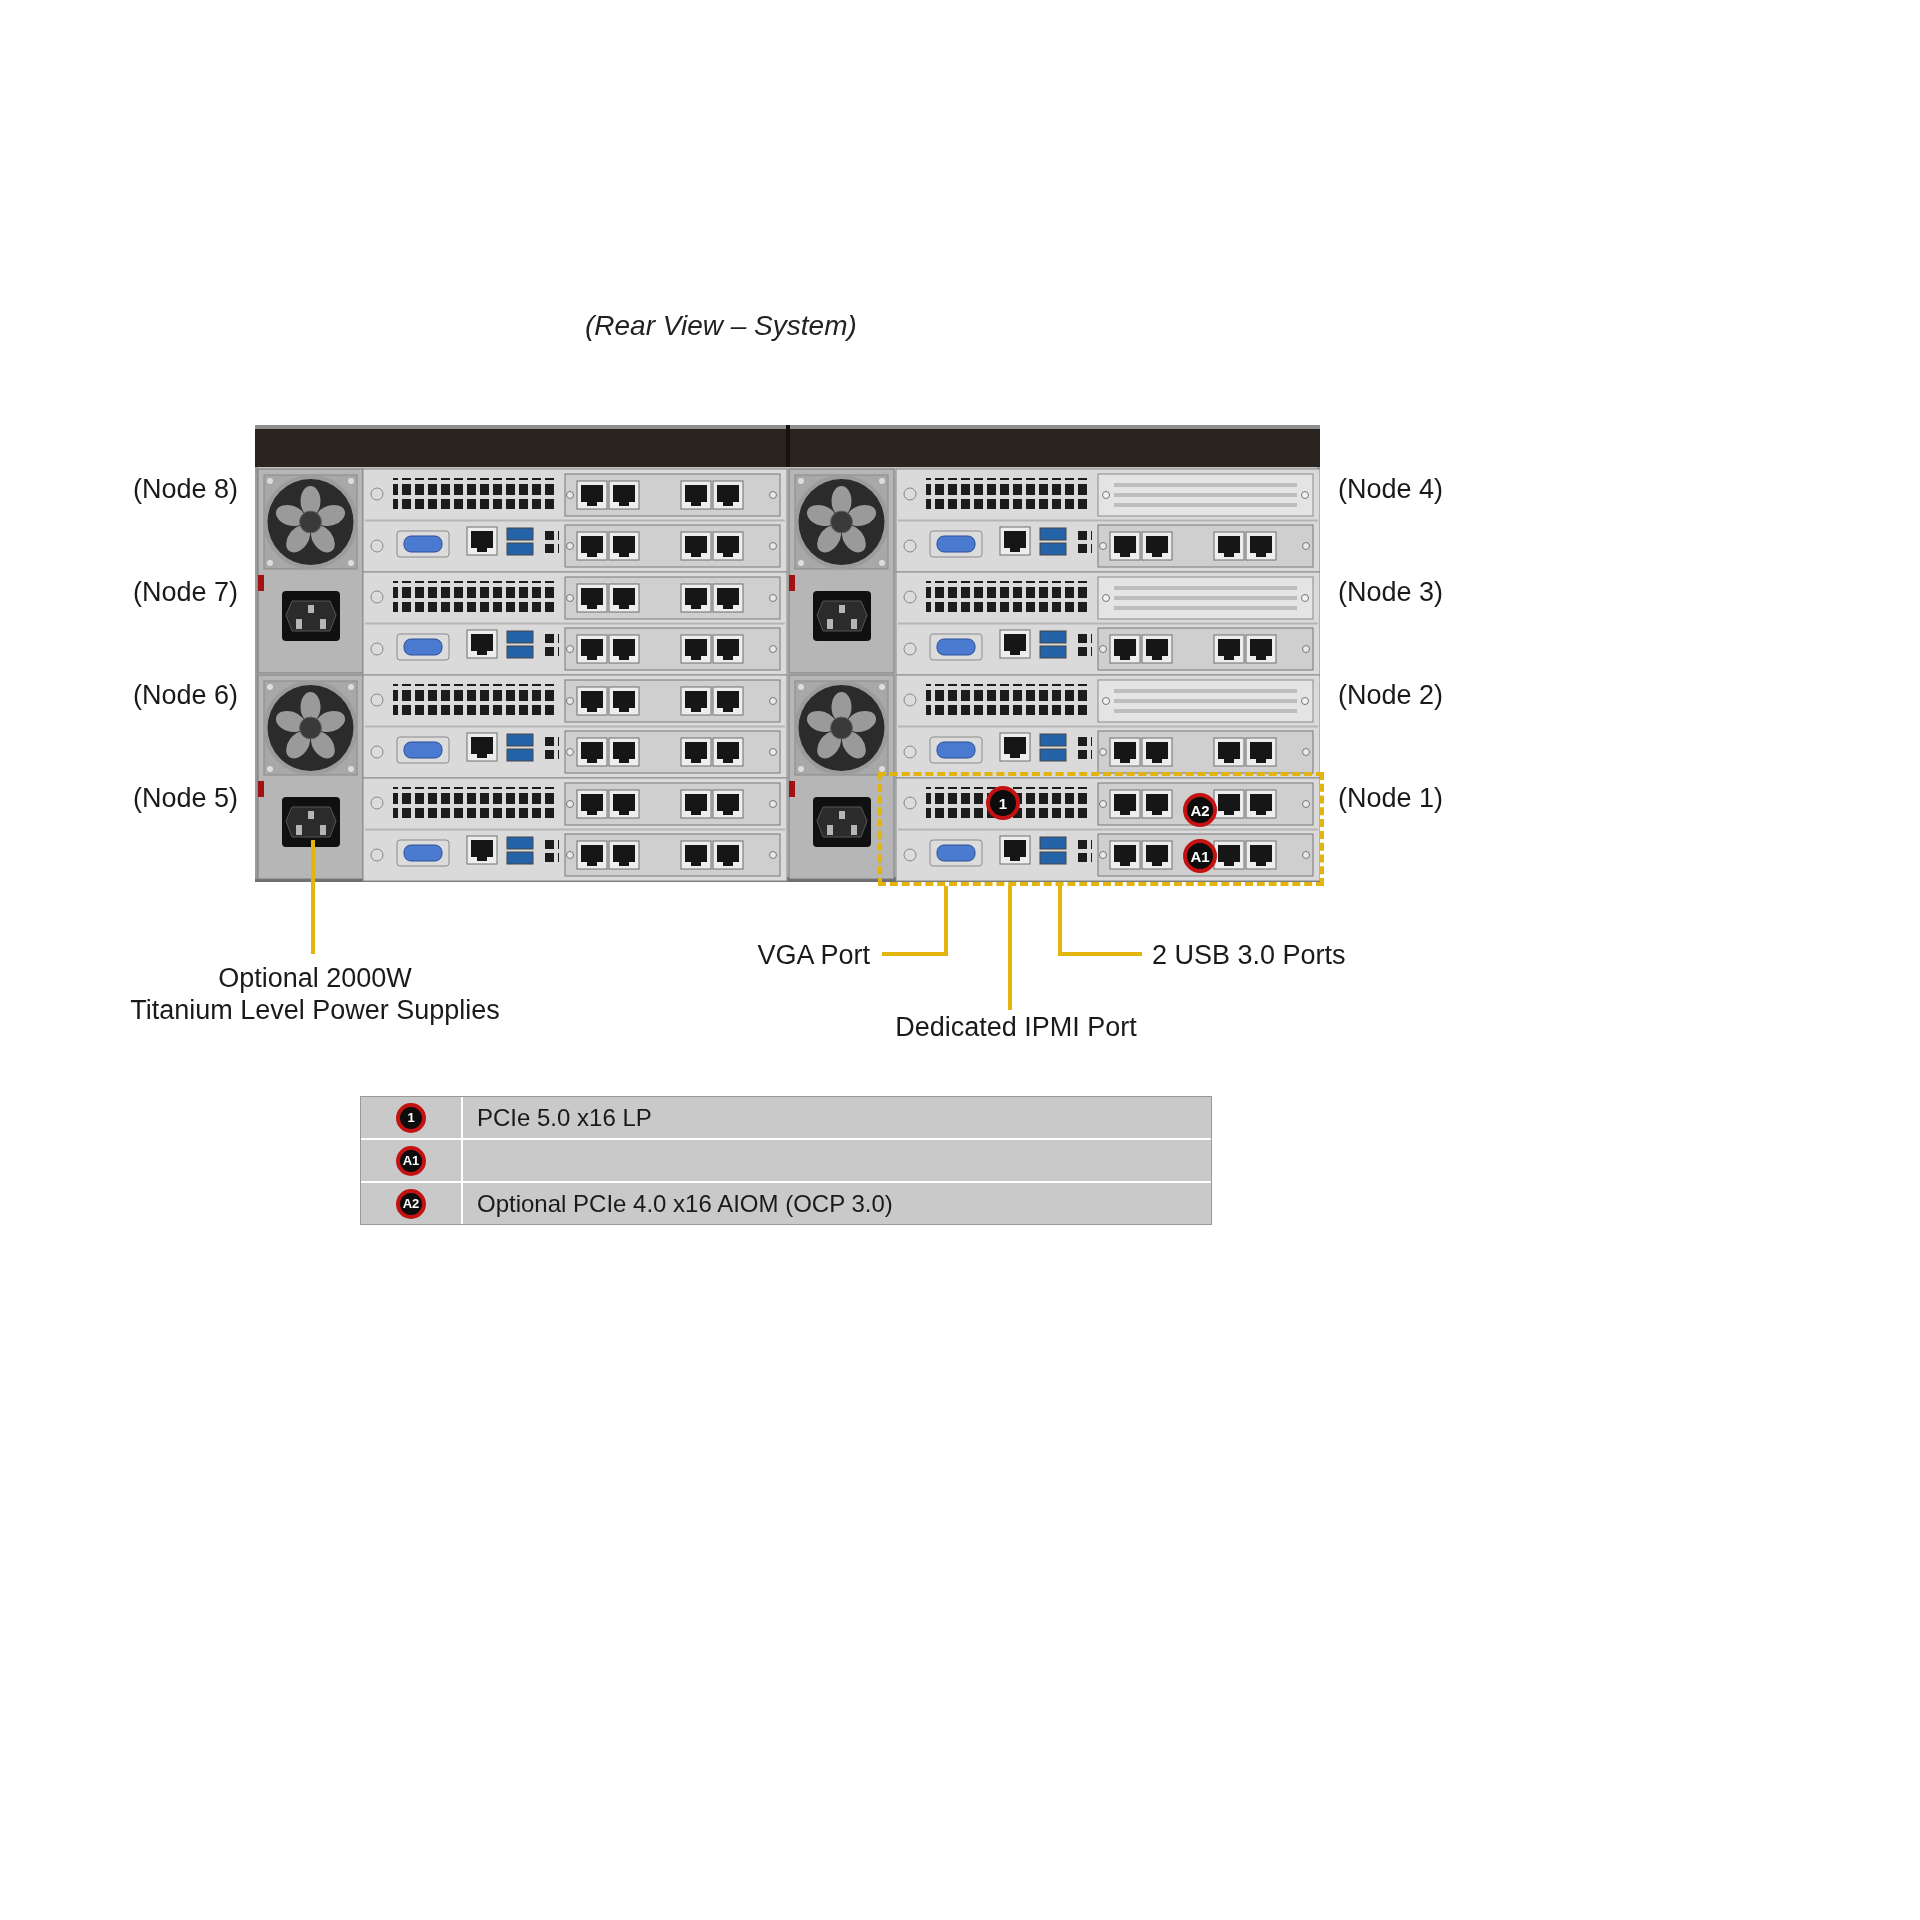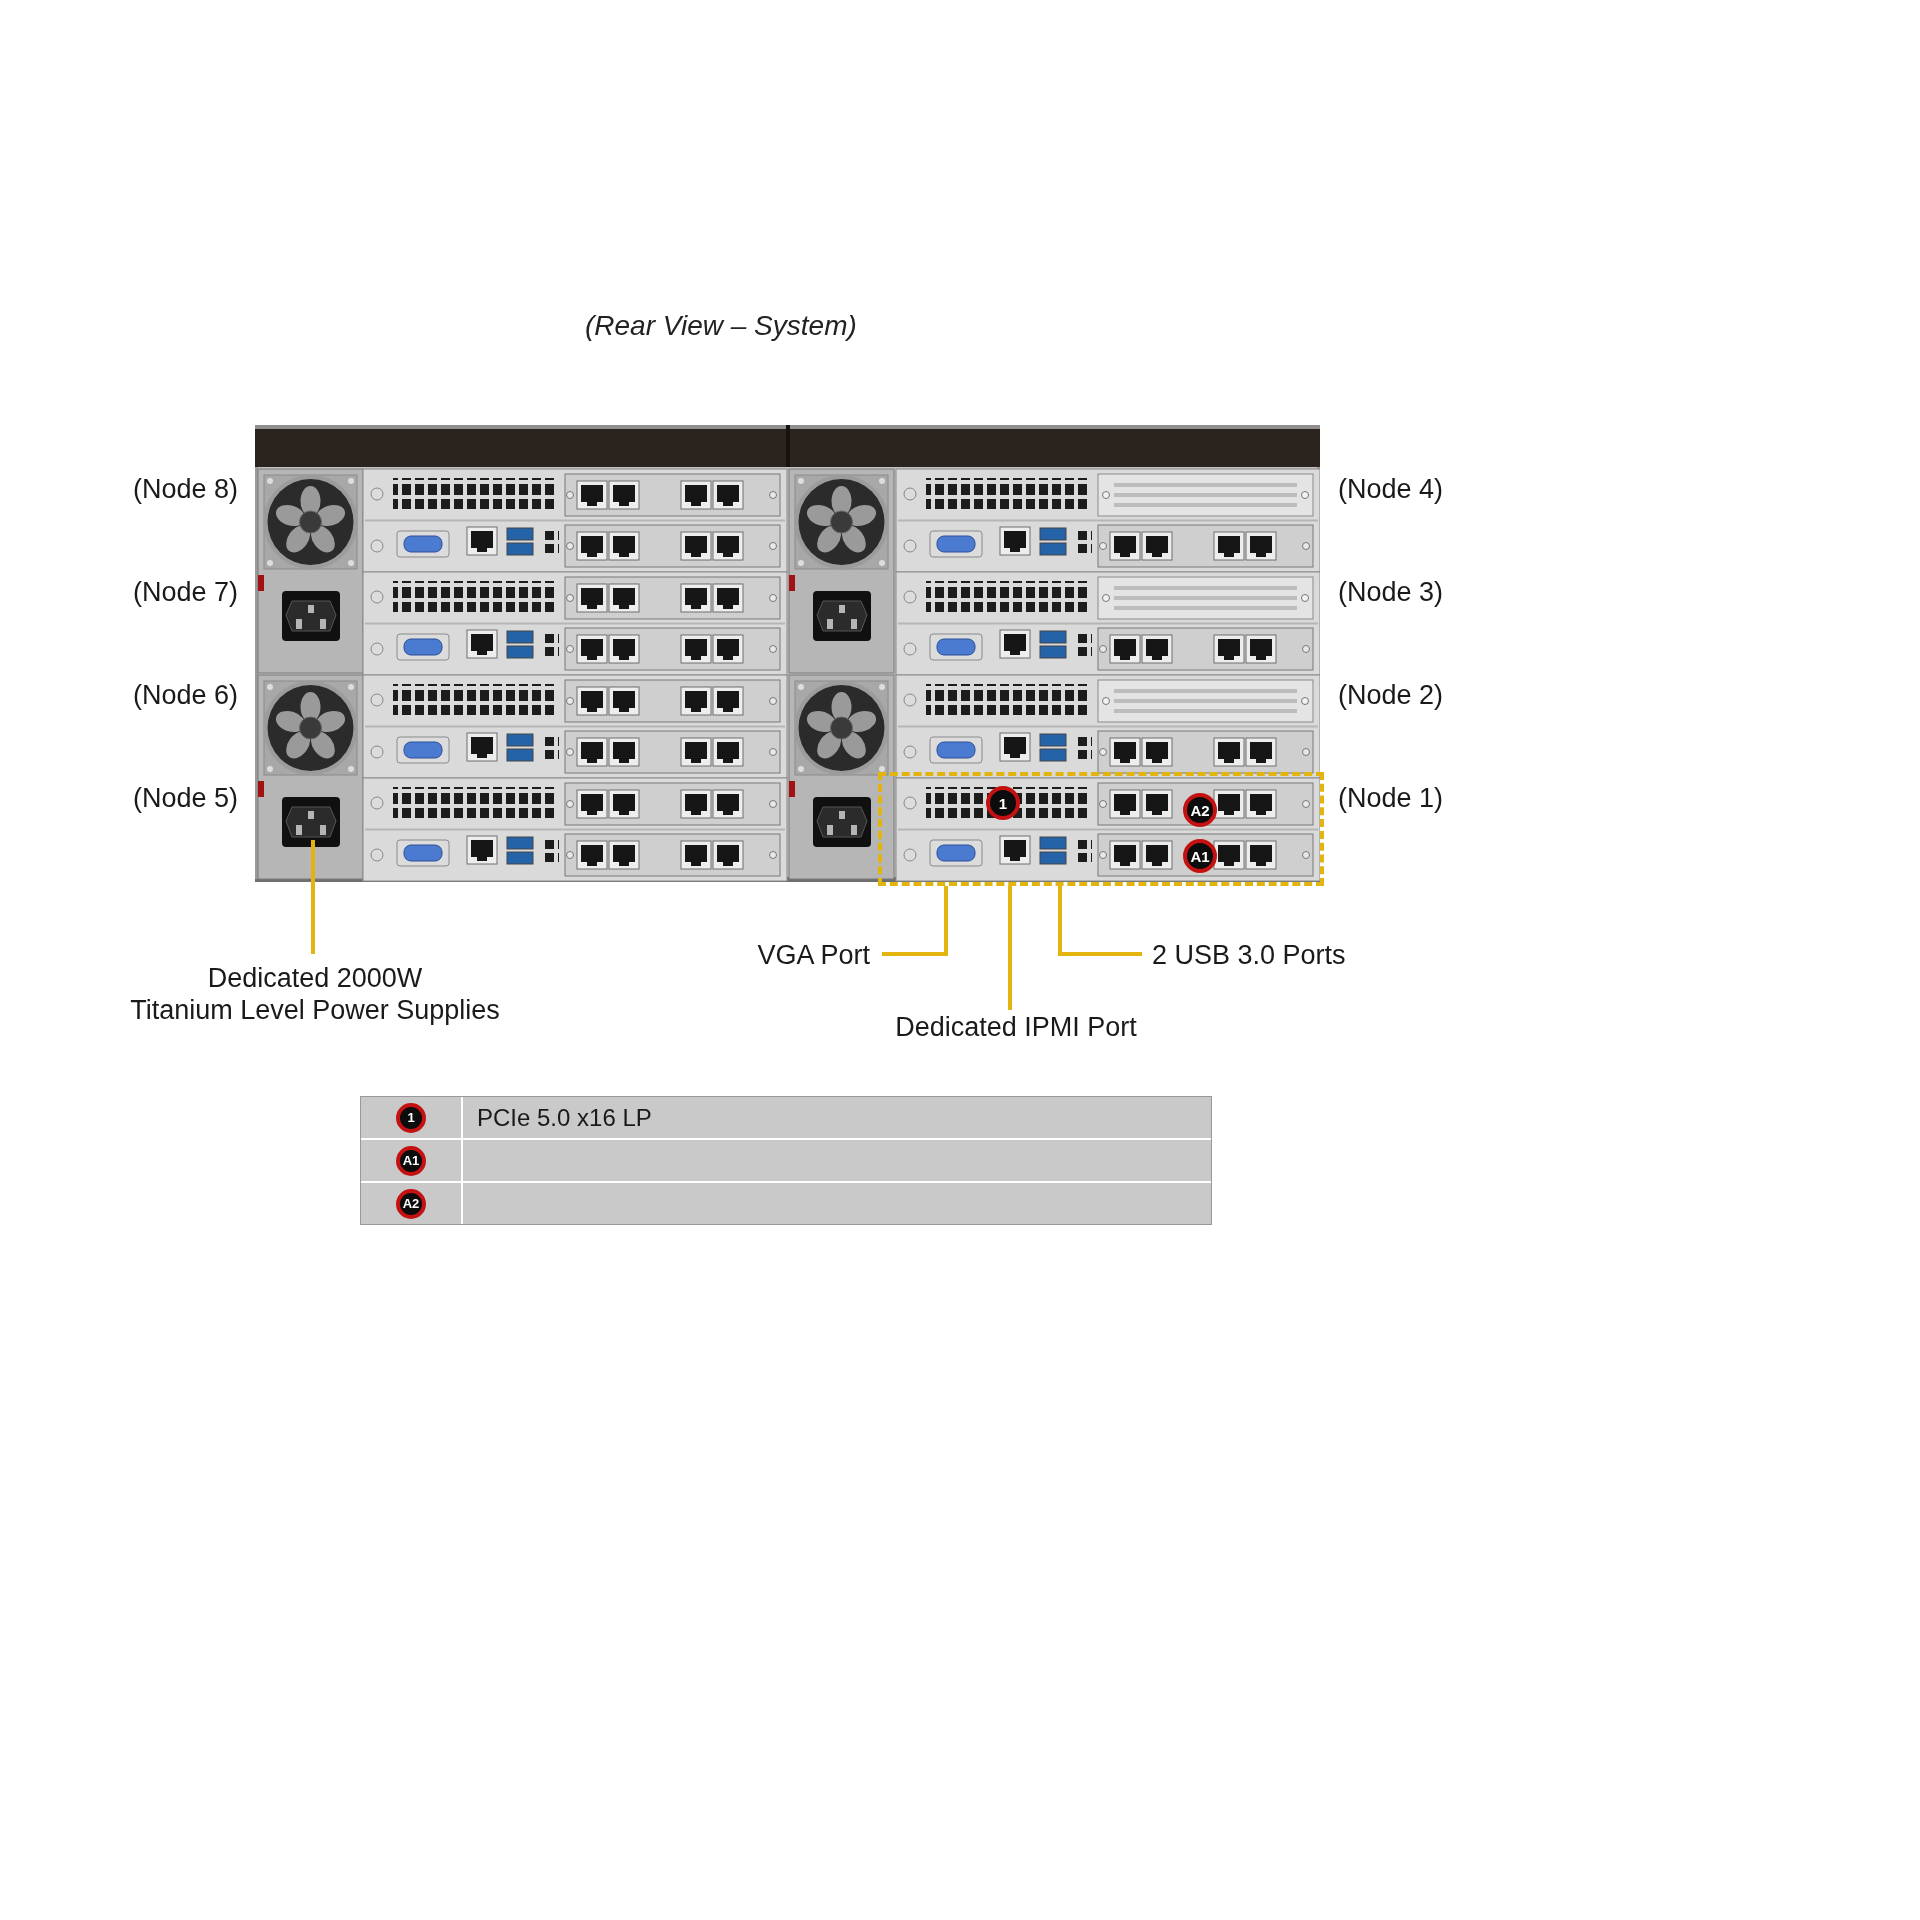--- a/index.html
+++ b/index.html
@@ -174,21 +174,21 @@
   <div class="abs badge chassis" style="left:1183px;top:839px;">A1</div>
 
   <div class="abs yline" style="left:311px;top:840px;width:4px;height:114px;"></div>
   <div class="abs yline" style="left:944px;top:886px;width:4px;height:70px;"></div>
   <div class="abs yline" style="left:882px;top:952px;width:66px;height:4px;"></div>
   <div class="abs yline" style="left:1058px;top:886px;width:4px;height:70px;"></div>
   <div class="abs yline" style="left:1058px;top:952px;width:84px;height:4px;"></div>
   <div class="abs yline" style="left:1008px;top:886px;width:4px;height:124px;"></div>
 
   <div class="abs callout-text" style="left:110px;top:962px;width:410px;text-align:center;line-height:32px;">
-    <div>Dedicated 2000W</div>
+    <div>Optional 2000W</div>
     <div>Titanium Level Power Supplies</div>
   </div>
   <div class="abs callout-text" style="left:680px;top:940px;width:190px;text-align:right;">VGA Port</div>
   <div class="abs callout-text" style="left:1152px;top:940px;width:300px;text-align:left;">2 USB 3.0 Ports</div>
   <div class="abs callout-text" style="left:866px;top:1012px;width:300px;text-align:center;">Dedicated IPMI Port</div>
 
   <div class="abs slot-table">
     <div class="t-row">
       <div class="t-slot">
         <div class="badge table">1</div>
@@ -197,16 +197,17 @@
     </div>
     <div class="t-row">
       <div class="t-slot">
         <div class="badge table">A1</div>
       </div>
     </div>
     <div class="t-row">
       <div class="t-slot">
         <div class="badge table">A2</div>
       </div>
+      <div class="t-desc">Optional PCIe 4.0 x16 AIOM (OCP 3.0)</div>
     </div>
   </div>
 
 </div>
 
 </body></html>

